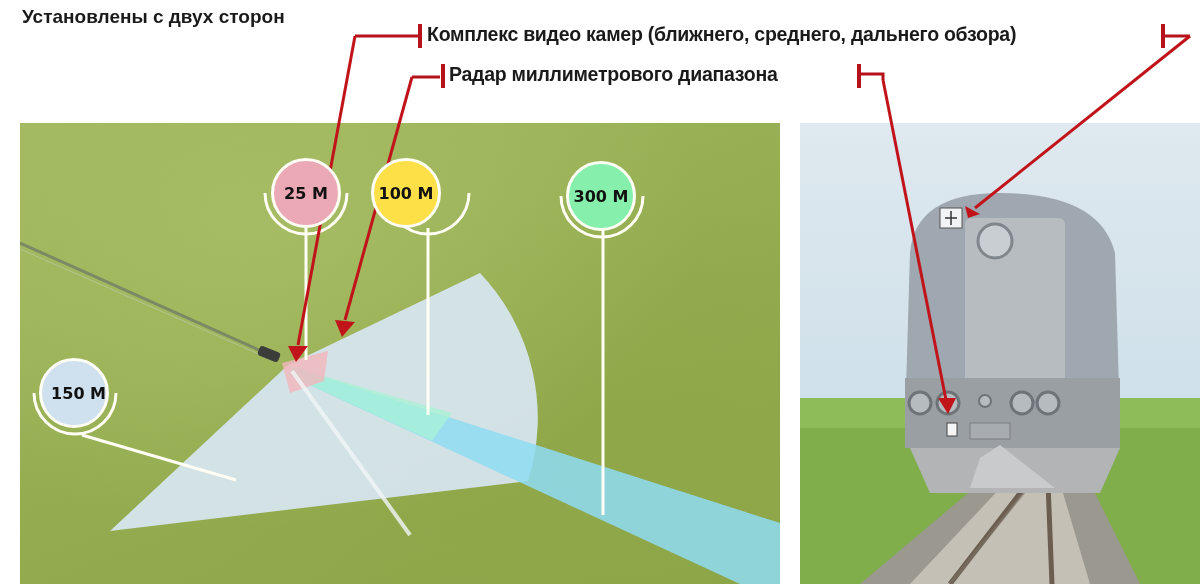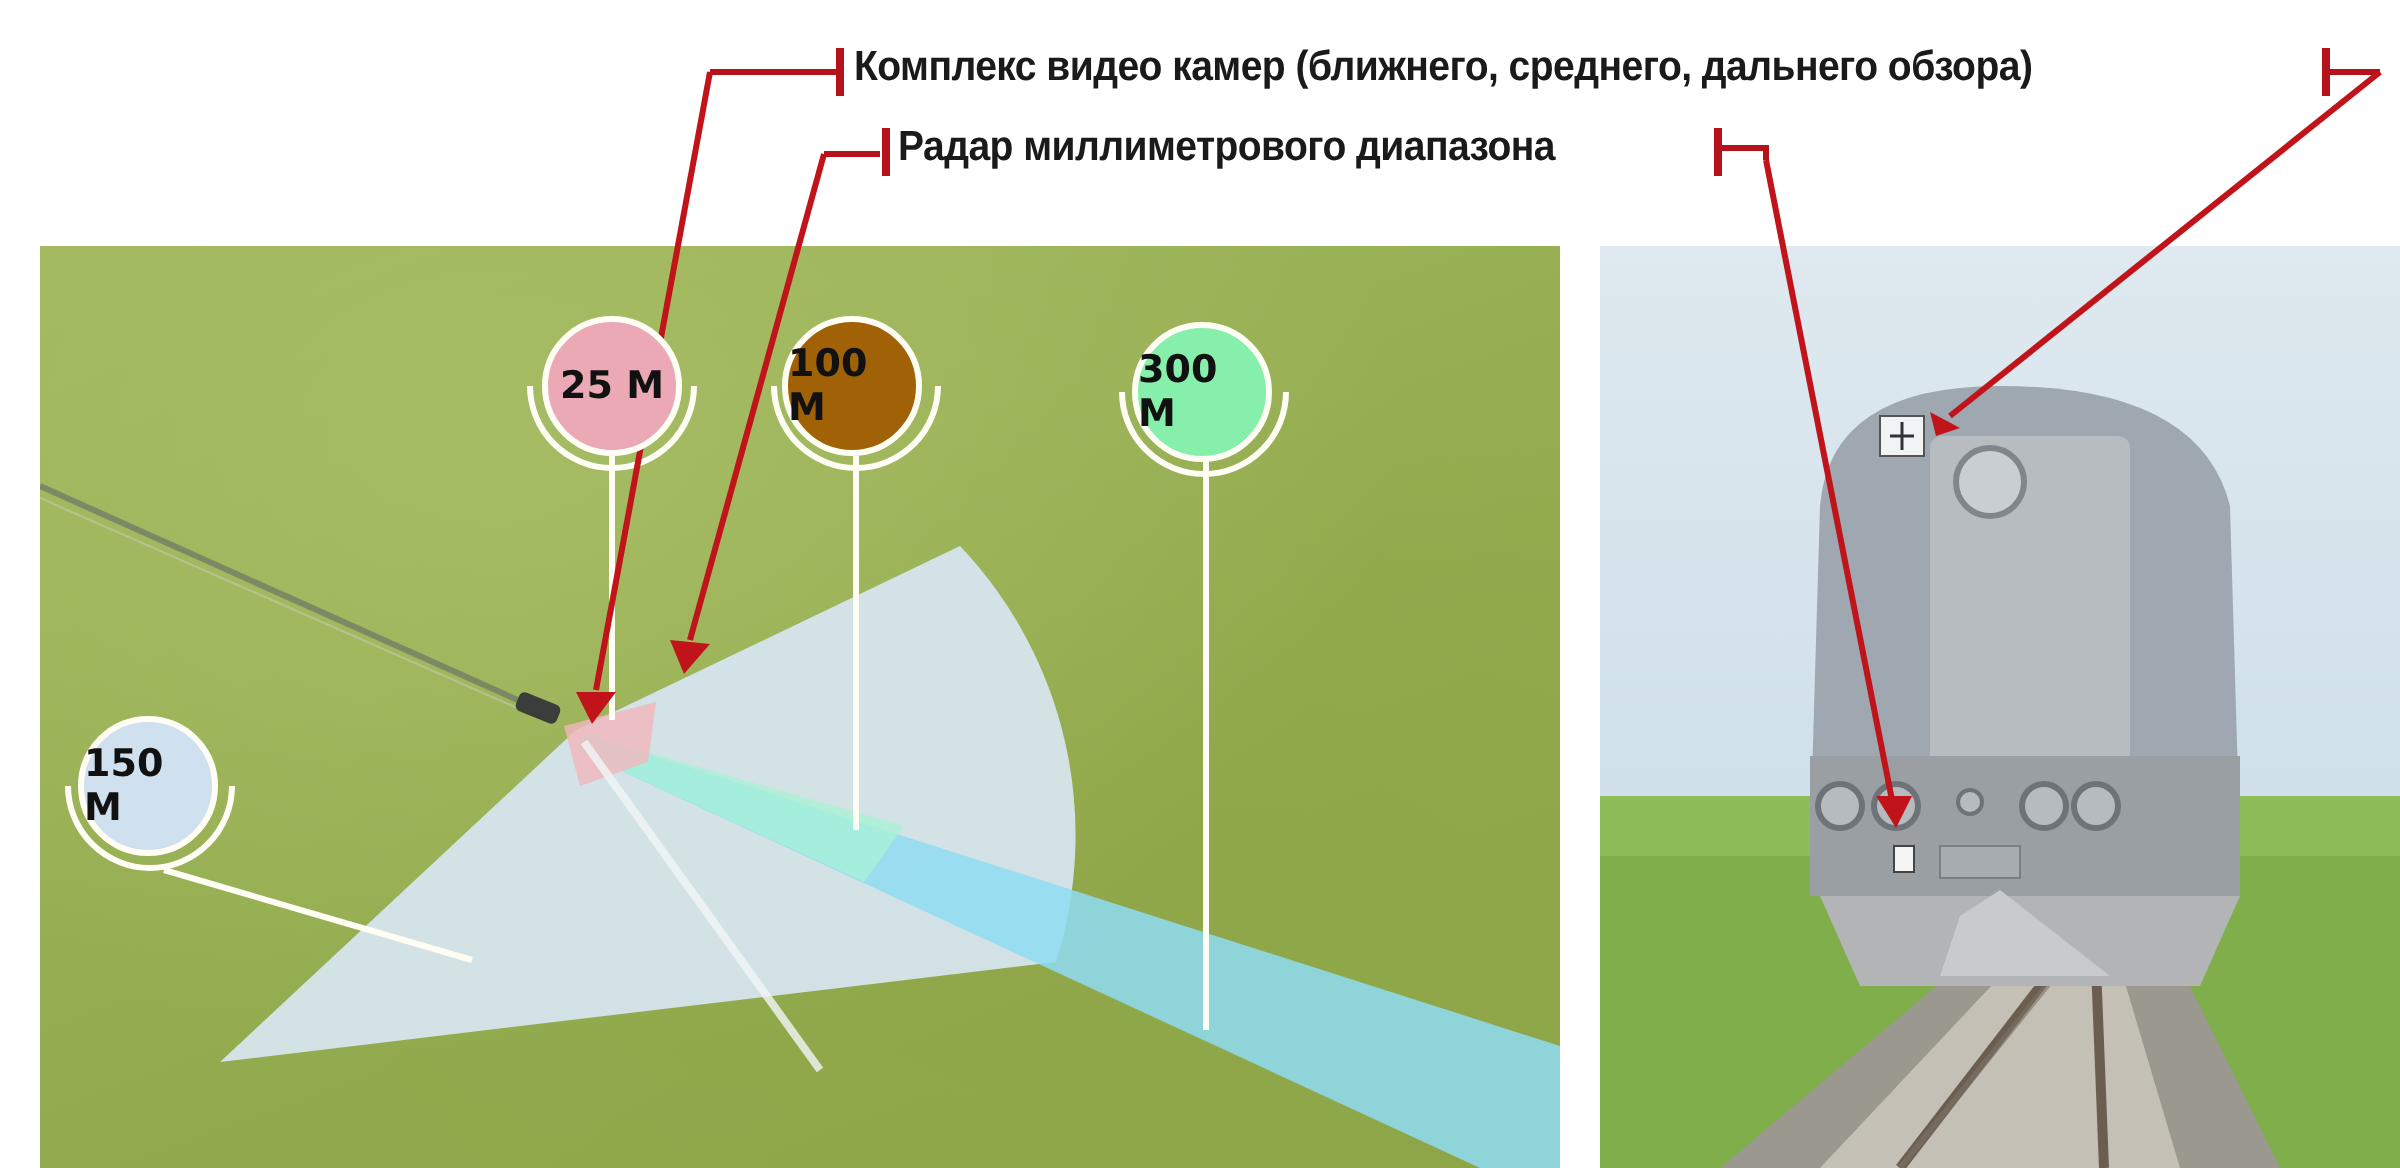--- a/index.html
+++ b/index.html
@@ -32,27 +32,28 @@
       position: absolute; left: 800px; top: 123px; width: 400px; height: 461px; overflow: hidden;
       background: linear-gradient(180deg, #dfe9ef 0%, #cfe0ea 60%, #c7dae6 100%);
     }
 
     .overlay { position: absolute; left: 0; top: 0; width: 1200px; height: 584px; pointer-events: none; }
 
     .badge {
       position: absolute; width: 70px; height: 70px; border-radius: 50%;
       border: 3px solid #fffef5;
       display: flex; align-items: center; justify-content: center;
-      font-family: "DejaVu Sans", sans-serif; font-weight: bold; font-size: 19px; color: #111;
+      font-family: "DejaVu Sans", sans-serif; font-weight: bold; font-size: 16px; color: #111;
     }
   </style>
 </head>
 <body>
 
 <div class="note">
+  <div>Установлены с двух сторон</div>
 </div>
 
 <div class="callout callout-cameras">Комплекс видео камер (ближнего, среднего, дальнего обзора)</div>
 <div class="callout callout-radar">Радар миллиметрового диапазона</div>
 
 <div class="field">
   <svg width="760" height="461" viewBox="0 0 760 461">
 
     <line x1="0" y1="120" x2="250" y2="232" stroke="#6f7a66" stroke-width="3" opacity="0.75"></line>
     <line x1="0" y1="126" x2="250" y2="236" stroke="#c9cfbf" stroke-width="1" opacity="0.5"></line>
@@ -135,21 +136,21 @@
   <polygon points="938,398 956,398 948,414" fill="#c0141a"></polygon>
 
   <polyline points="1163,36 1190,36" fill="none" stroke="#b5121b" stroke-width="3"></polyline>
   <line x1="1190" y1="36" x2="975" y2="208" stroke="#c0141a" stroke-width="3"></line>
   <polygon points="965,206 980,214 968,218" fill="#c0141a"></polygon>
 </svg>
 
 <div class="badge" style="left:271px; top:158px; background:#eba9b6;">
   <span>25 М</span>
 </div>
-<div class="badge" style="left:391px; top:158px; background:#a16207;">
+<div class="badge" style="left:371px; top:158px; background:#fde047;">
   <span>100 М</span>
 </div>
 <div class="badge" style="left:566px; top:161px; background:#86efac;">
   <span>300 М</span>
 </div>
 <div class="badge" style="left:39px; top:358px; background:#cfe0ee;justify-content:flex-end;">
   <span>150 М</span>
 </div>
 
 </body></html>

